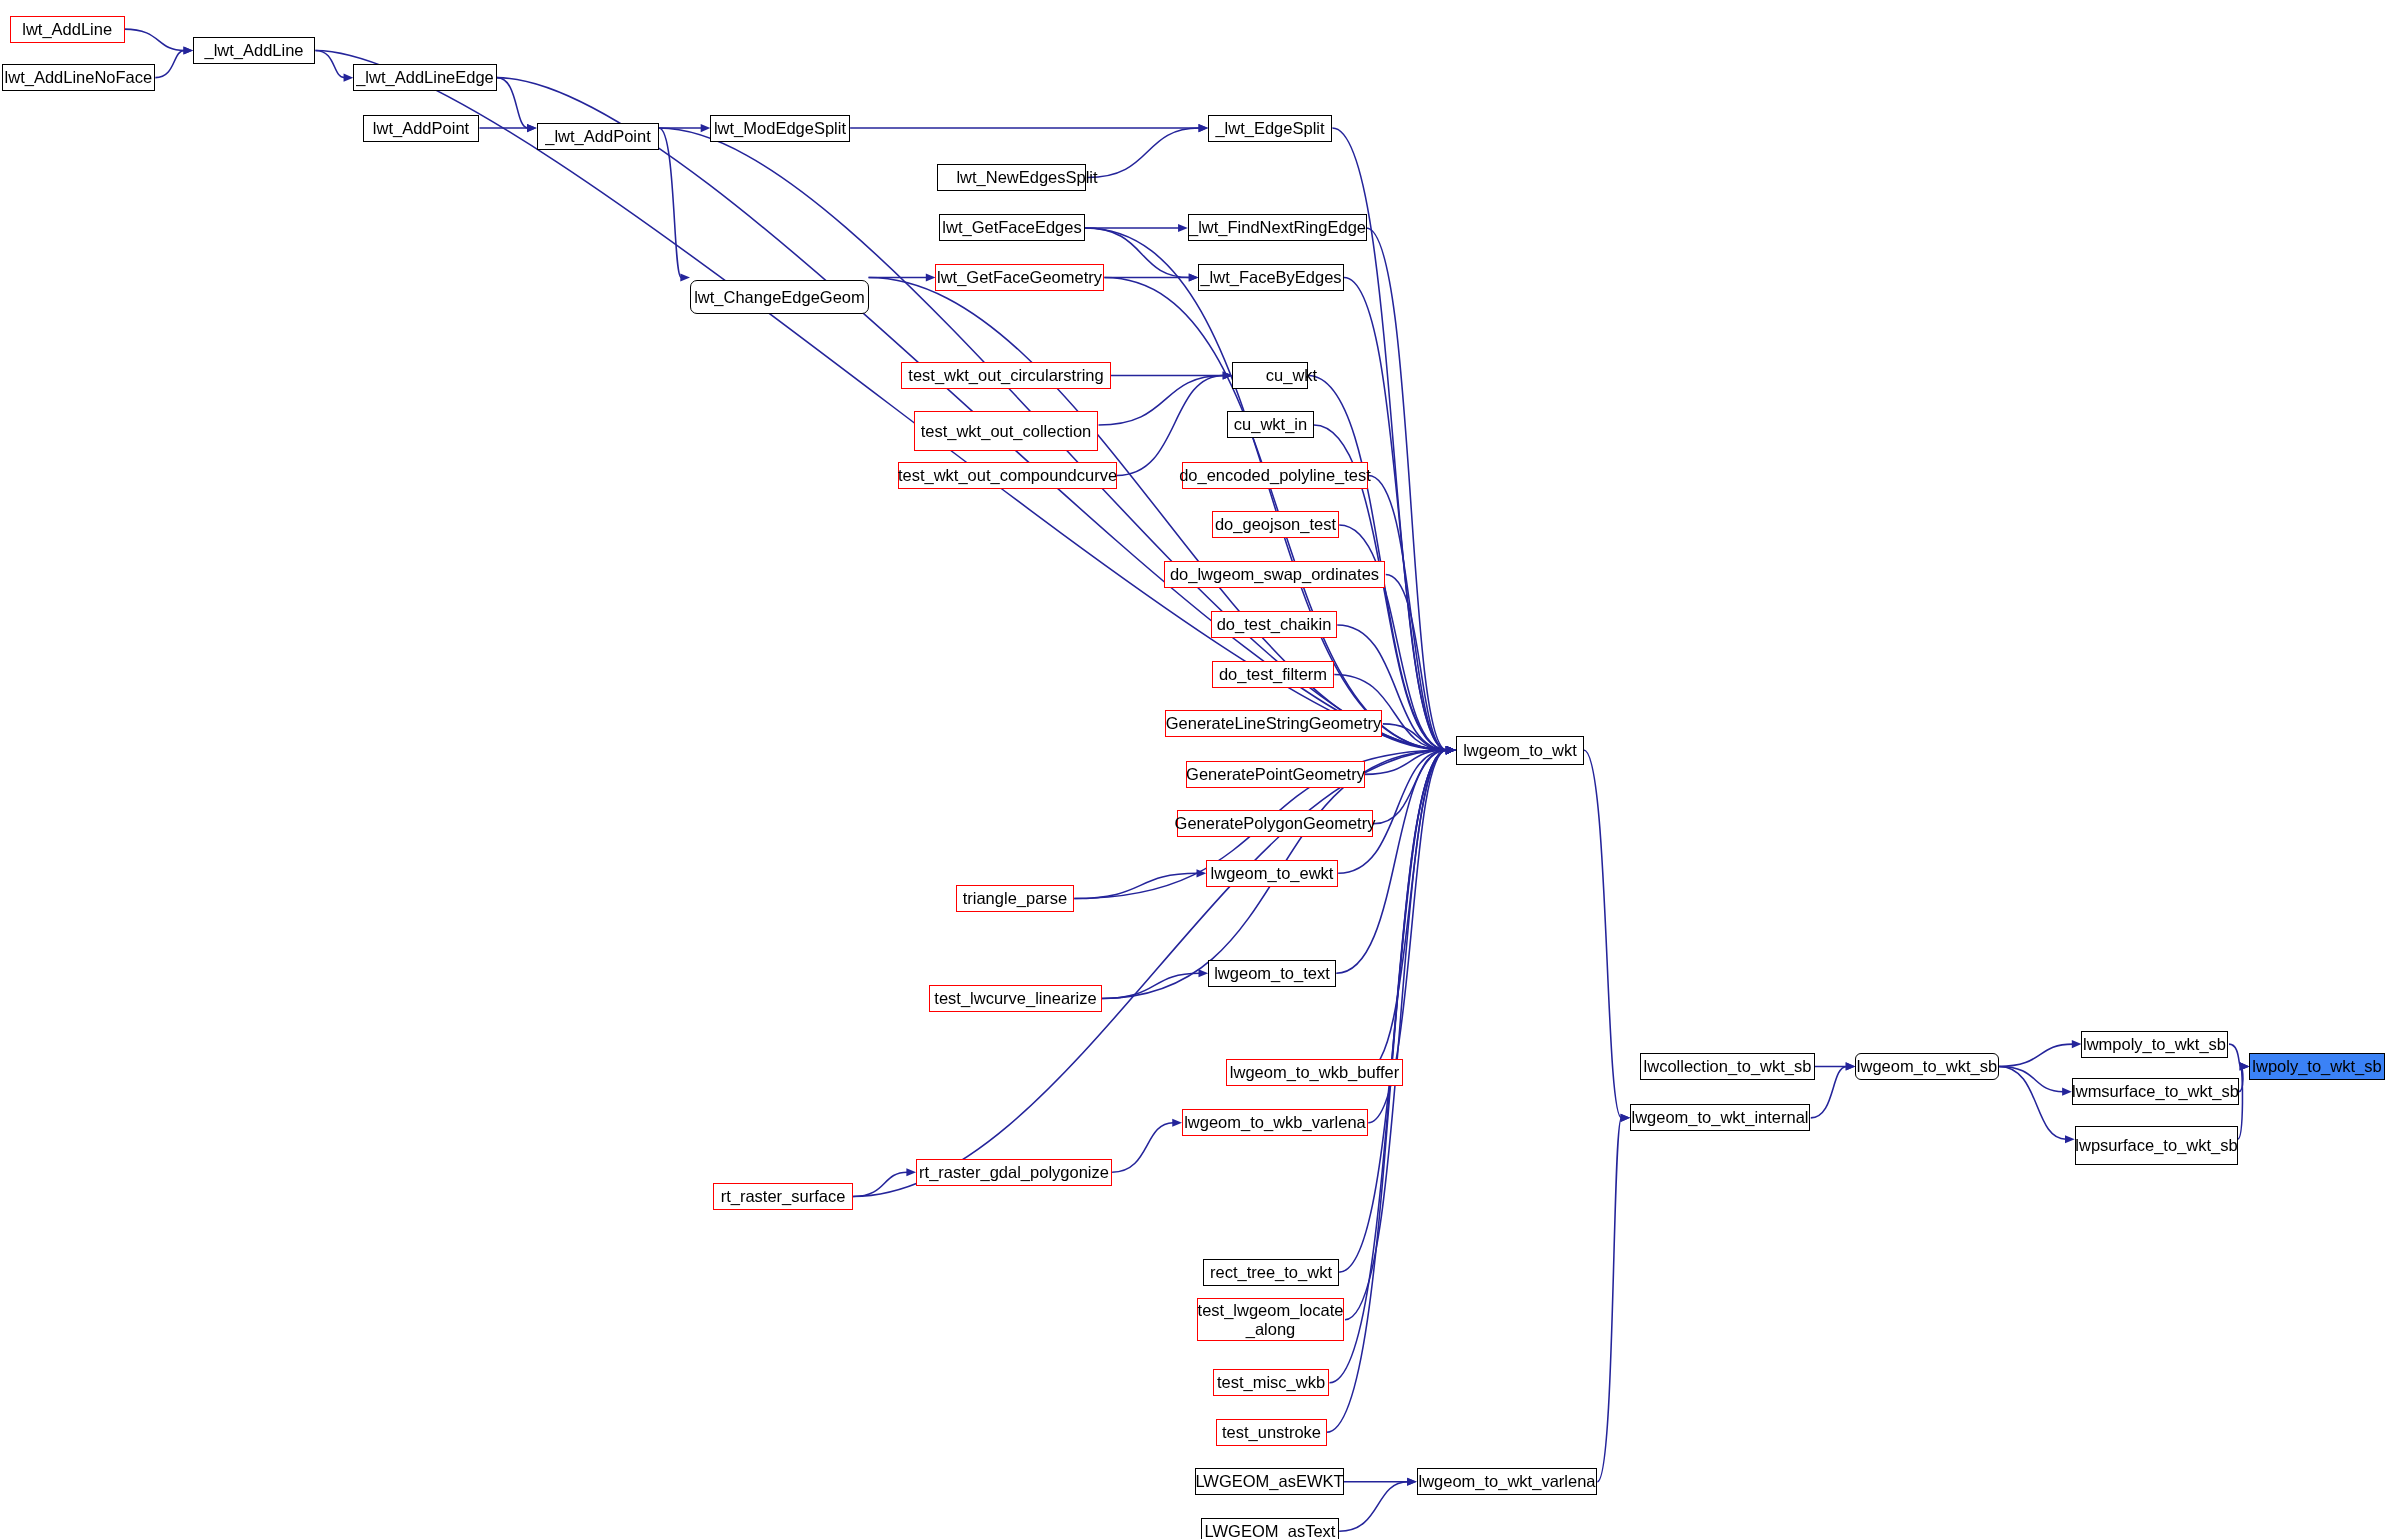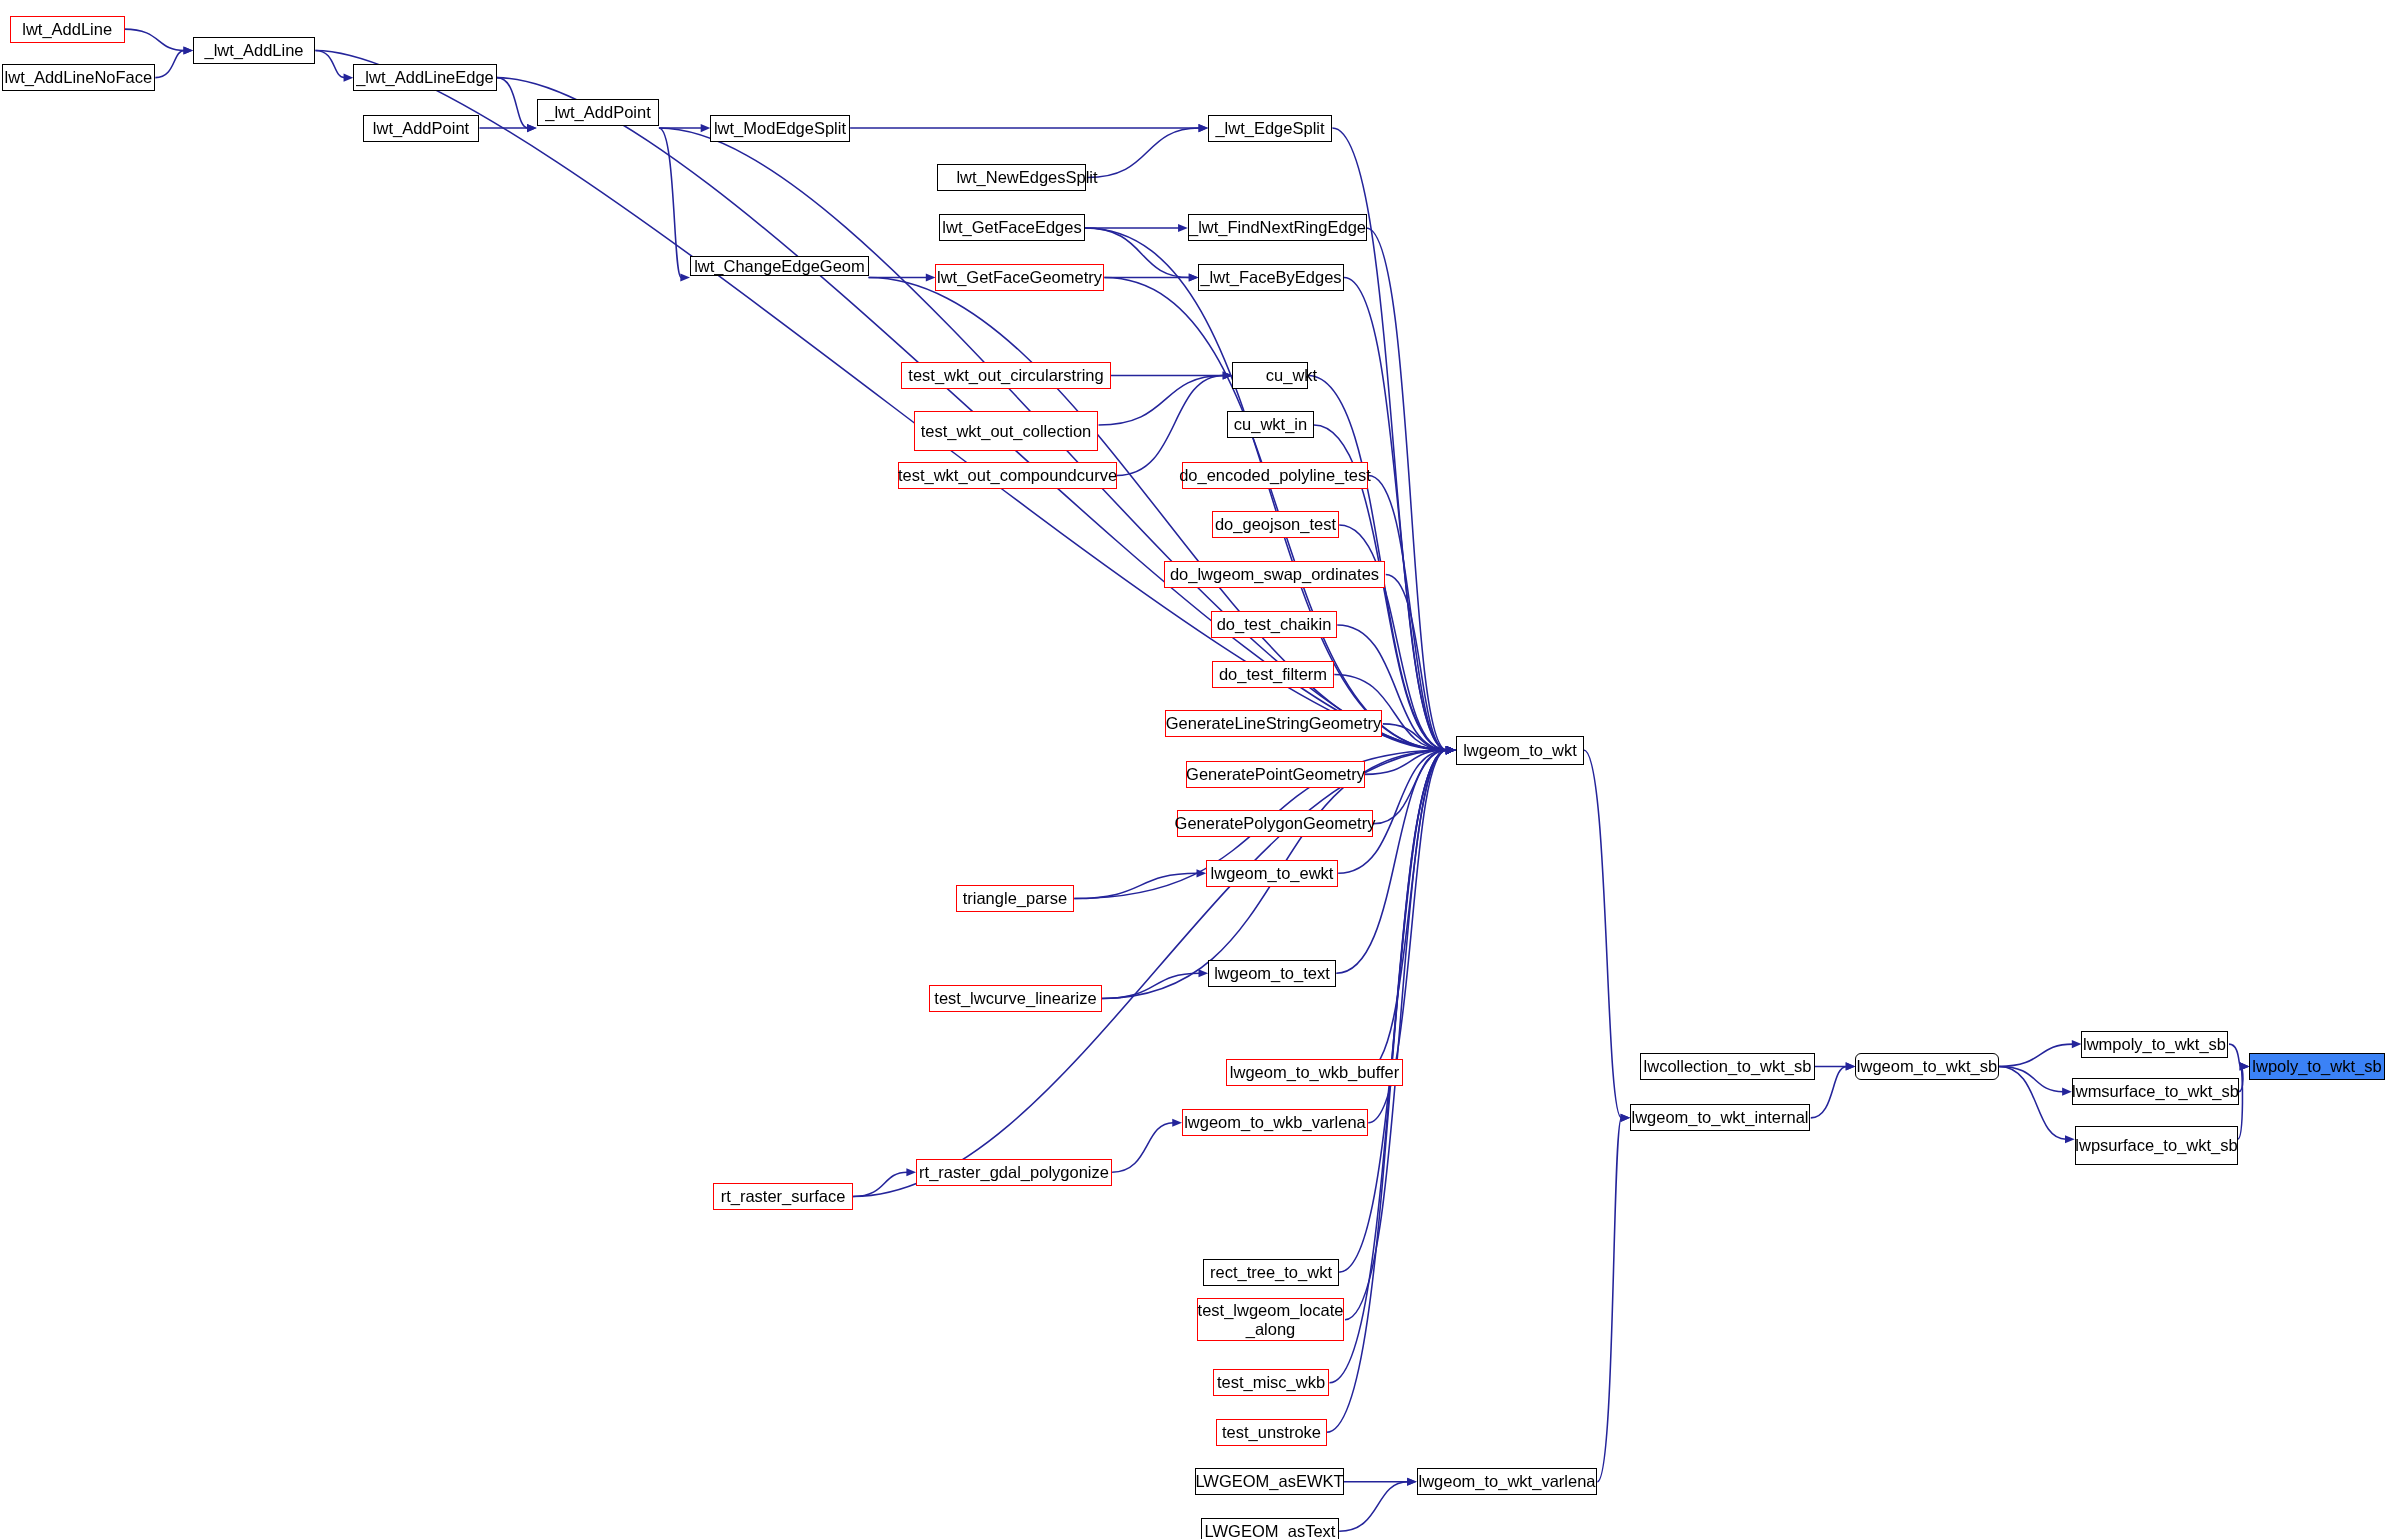--- a/index.html
+++ b/index.html
@@ -147,27 +147,27 @@
         <path d="M 1385 286 C 1448.25 286, 1436.75 773, 1491 773"></path>
         <polygon points="1500,773 1490,777.2 1490,768.8"></polygon>
       </g>
   </svg>
   <div id="node-layer">
       <div class="node red" style="left: 9.7px; top: 15.5px; width: 115px; height: 27px;">lwt_AddLine</div>
       <div class="node" style="left: 193px; top: 37px; width: 122px; height: 27px;">_lwt_AddLine</div>
       <div class="node" style="left: 1.9px; top: 64px; width: 153px; height: 27px;">lwt_AddLineNoFace</div>
       <div class="node" style="left: 353px; top: 64px; width: 144px; height: 27px;">_lwt_AddLineEdge</div>
       <div class="node" style="left: 363px; top: 115px; width: 116px; height: 27px;">lwt_AddPoint</div>
-      <div class="node" style="left: 537px; top: 99px; width: 122px; height: 27px;">_lwt_AddPoint</div>
+      <div class="node" style="left: 537px; top: 123px; width: 122px; height: 27px;">_lwt_AddPoint</div>
       <div class="node" style="left: 710px; top: 115px; width: 140px; height: 27px;">lwt_ModEdgeSplit</div>
       <div class="node" style="left: 1208px; top: 115px; width: 124px; height: 27px;">_lwt_EdgeSplit</div>
       <div class="node" style="left: 937px; top: 164px; width: 149px; height: 27px; padding-left: 31px;">lwt_NewEdgesSplit</div>
       <div class="node" style="left: 939px; top: 214px; width: 146px; height: 27px;">lwt_GetFaceEdges</div>
       <div class="node" style="left: 1188px; top: 214px; width: 179px; height: 27px;">_lwt_FindNextRingEdge</div>
-      <div class="node" style="left: 690px; top: 256px; width: 179px; height: 20px;">lwt_ChangeEdgeGeom</div>
+      <div class="node" style="left: 690px; top: 280px; width: 179px; height: 34px; border-radius: 7px;">lwt_ChangeEdgeGeom</div>
       <div class="node red" style="left: 935px; top: 264px; width: 169px; height: 27px;">lwt_GetFaceGeometry</div>
       <div class="node" style="left: 1198px; top: 264px; width: 146px; height: 27px;">_lwt_FaceByEdges</div>
       <div class="node red" style="left: 901px; top: 362px; width: 210px; height: 27px;">test_wkt_out_circularstring</div>
       <div class="node" style="left: 1232px; top: 362px; width: 76px; height: 27px; padding-left: 43px;">cu_wkt</div>
       <div class="node red" style="left: 914px; top: 411px; width: 184px; height: 40px;">test_wkt_out_collection</div>
       <div class="node" style="left: 1227px; top: 411px; width: 87px; height: 27px;">cu_wkt_in</div>
       <div class="node red" style="left: 898px; top: 462px; width: 219px; height: 27px;">test_wkt_out_compoundcurve</div>
       <div class="node red" style="left: 1182px; top: 462px; width: 186px; height: 27px;">do_encoded_polyline_test</div>
       <div class="node red" style="left: 1212px; top: 511px; width: 127px; height: 27px;">do_geojson_test</div>
       <div class="node red" style="left: 1164px; top: 561px; width: 221px; height: 27px;">do_lwgeom_swap_ordinates</div>

